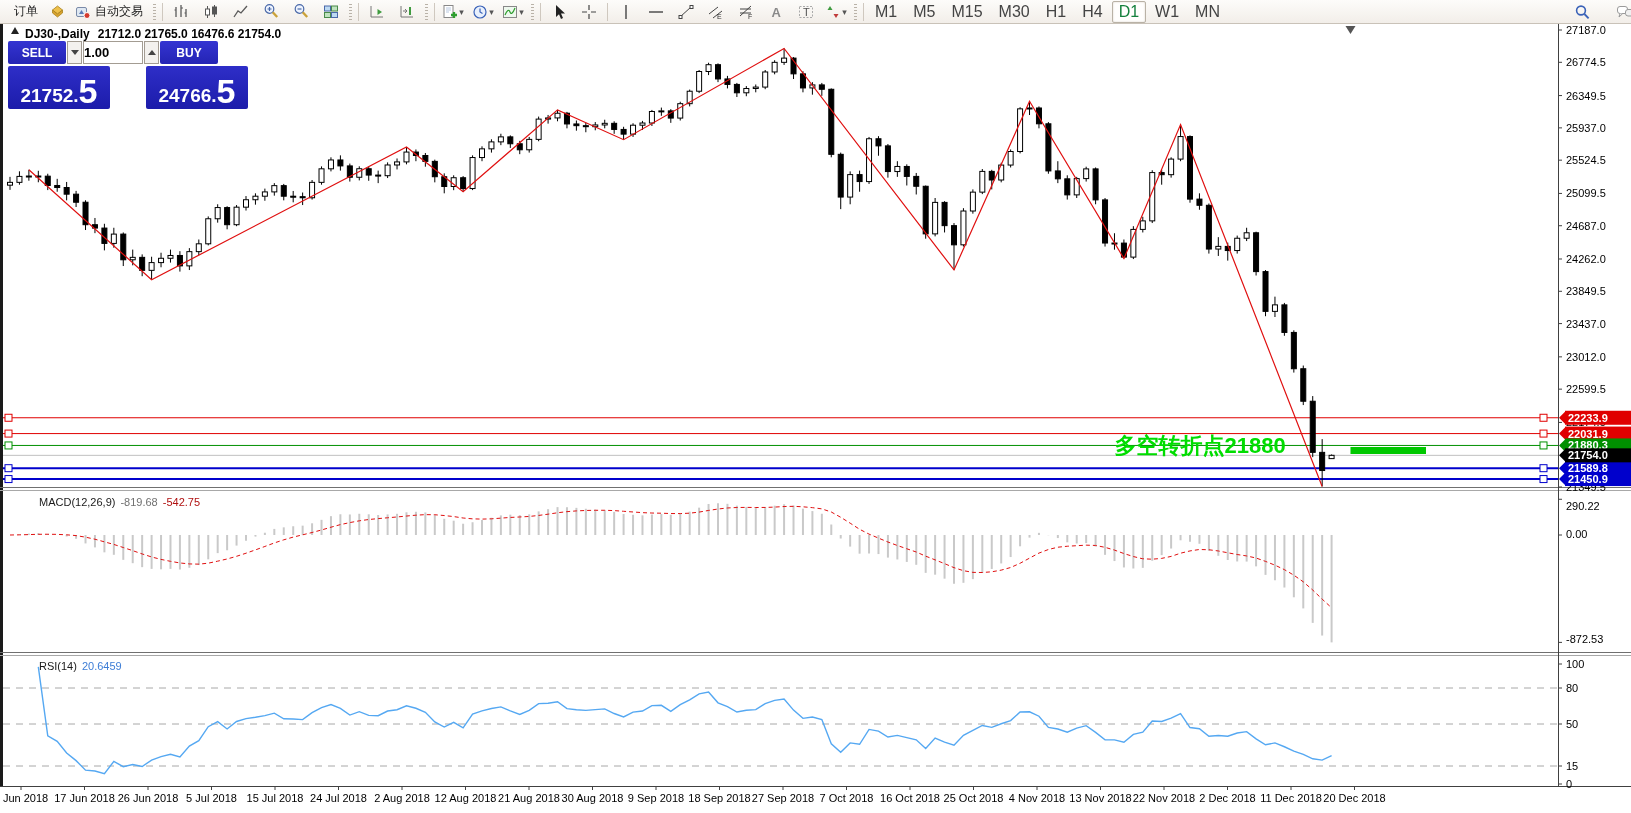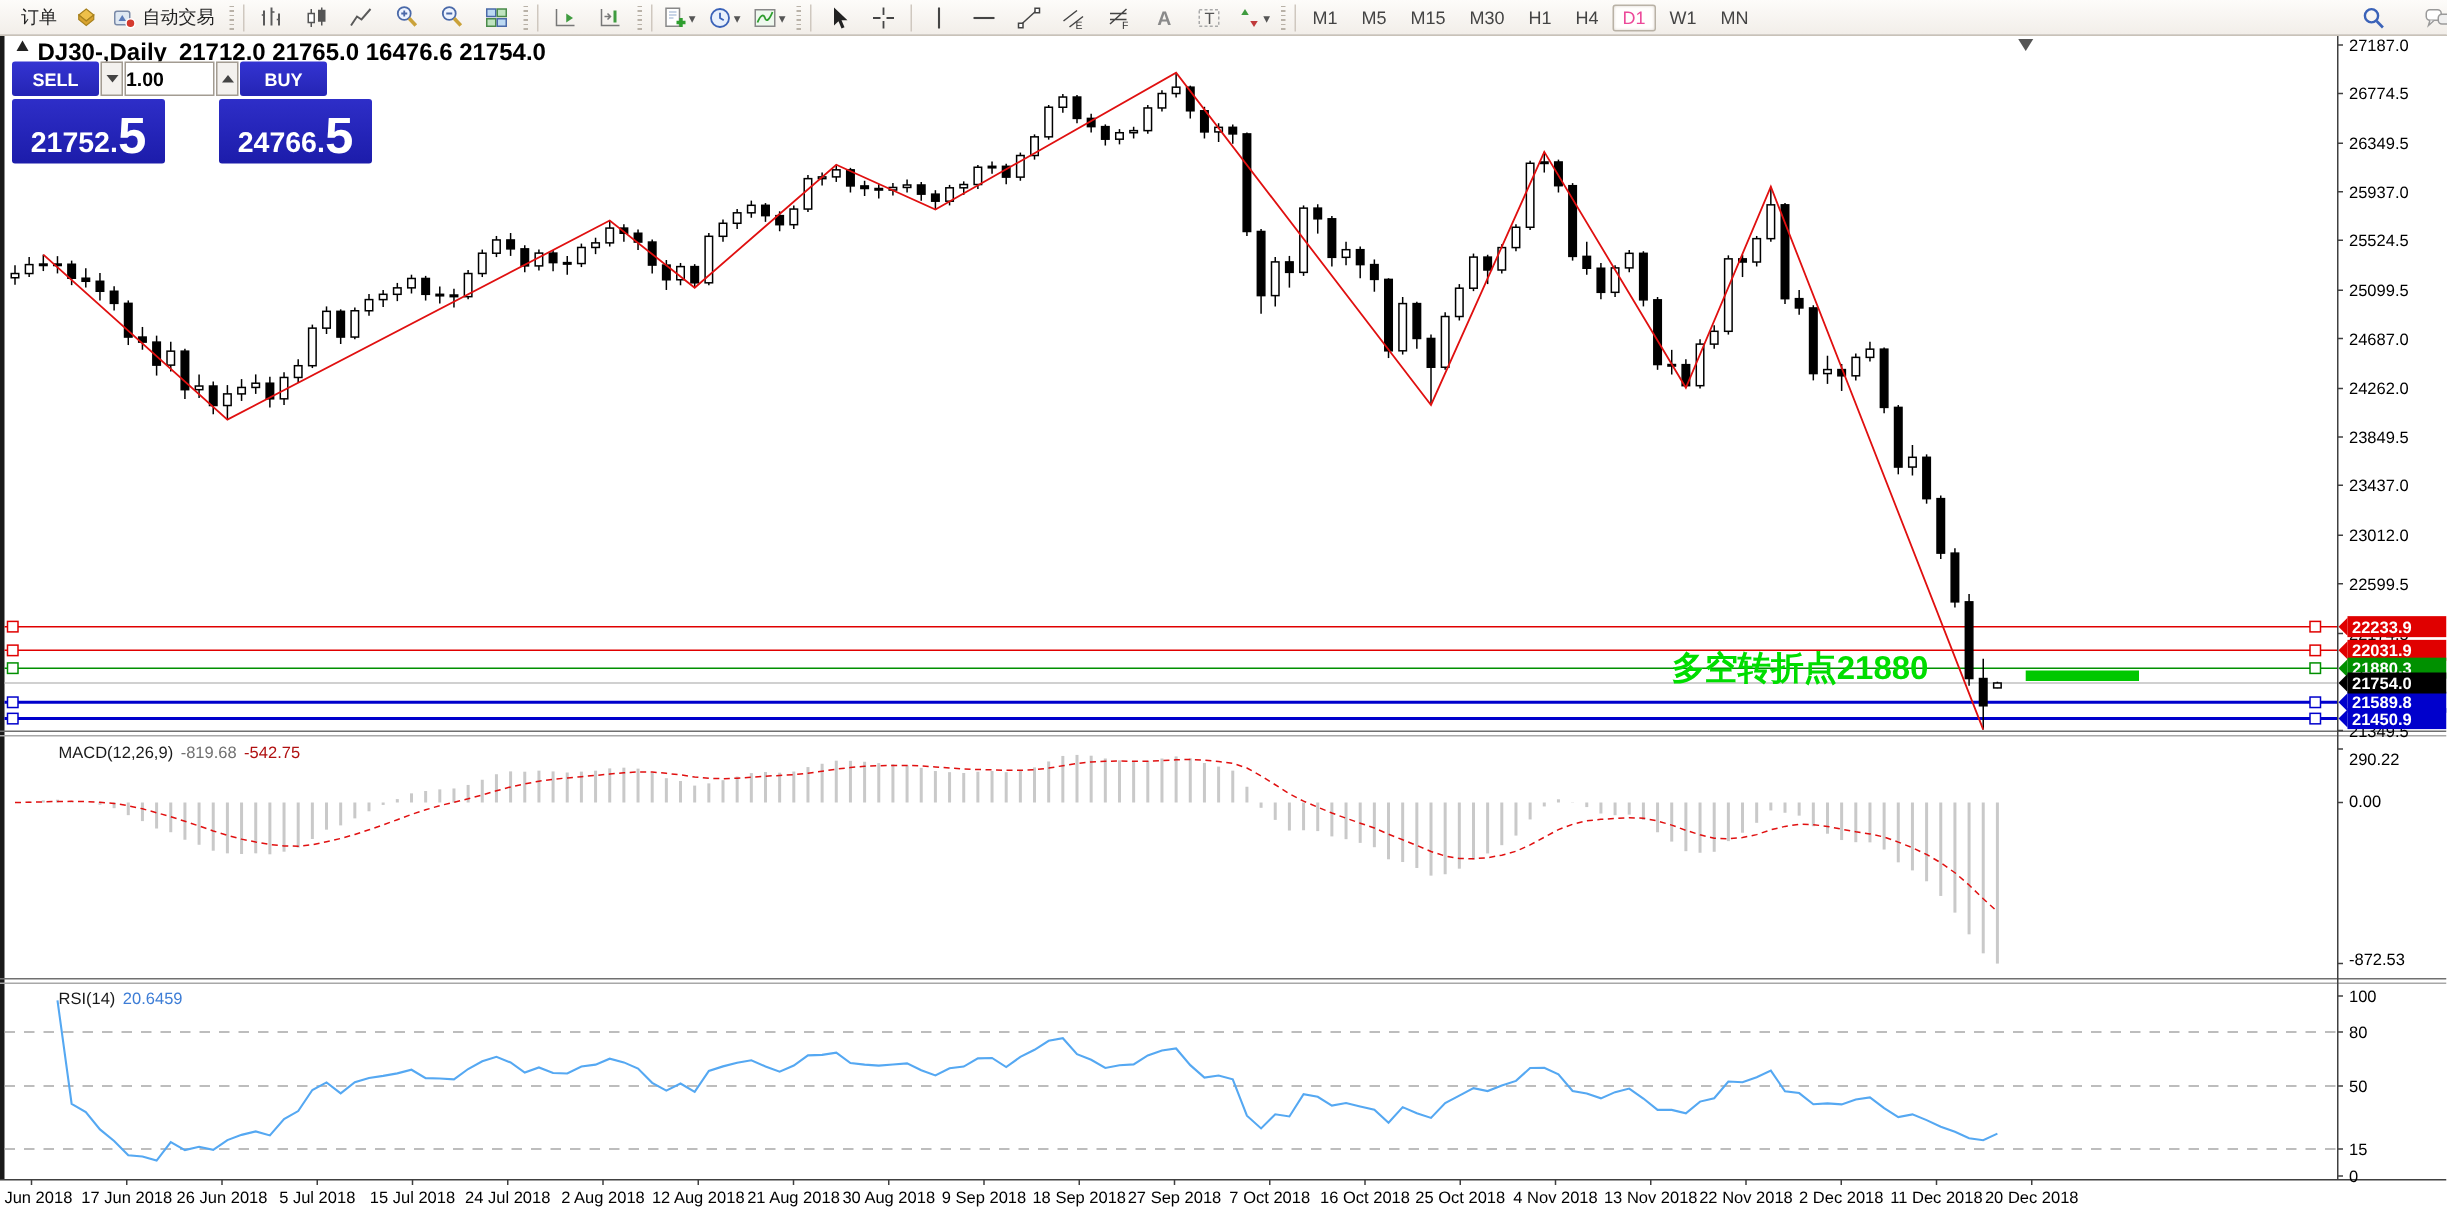--- a/index.html
+++ b/index.html
@@ -10,26 +10,26 @@
     background:linear-gradient(#fdfcfa,#f2eee9);border-bottom:1px solid #c9c2b8;
     display:flex;align-items:center;font-size:12px;color:#222;padding-left:16px;}
   .tb{height:20px;min-width:24px;display:flex;align-items:center;justify-content:center;
     padding:0 2px;border:1px solid transparent;border-radius:2px;}
   .tb svg{display:block}
   .tb-label{padding:0 4px;white-space:nowrap;}
   .vsep{width:1px;height:18px;background:#cfc8bf;margin:0 3px;}
   .grip{width:3px;height:16px;margin:0 3px;
     background-image:repeating-linear-gradient(180deg,#b9b2a8 0 1px,transparent 1px 3px);}
   .caret{font-size:9px;color:#555;margin-left:1px;}
-  .tf{padding:1px 6px;margin:0 1px;font-size:12px;color:#444;border:1px solid transparent;border-radius:2px;cursor:default;}
-  .tf.active{background:#fffefd;border-color:#b9b2a6;color:#ec4899;box-shadow:inset 0 0 2px #d8d2c8;}
+  .tf{padding:1px 6px;margin:0 1px;font-size:16px;color:#444;border:1px solid transparent;border-radius:2px;cursor:default;}
+  .tf.active{background:#fffefd;border-color:#b9b2a6;color:#15803d;box-shadow:inset 0 0 2px #d8d2c8;}
   .tb-right{position:absolute;right:6px;top:1px;display:flex;align-items:center;}
   
   .syminfo{position:absolute;left:11px;top:27px;z-index:20;display:flex;align-items:flex-start;
-    font-size:16px;font-weight:700;color:#000;}
+    font-size:12px;font-weight:700;color:#000;}
   .tri-up{width:0;height:0;border-left:4px solid transparent;border-right:4px solid transparent;
     border-bottom:7px solid #222;margin-right:6px;}
   .syminfo .ohlc{margin-left:8px;font-weight:700;}
   
   .qp{position:absolute;left:8px;top:41px;z-index:20;width:208px;}
   .qp-row1{display:grid;grid-template-columns:58px 15px 60px 15px 58px;grid-gap:1px;height:23px;}
   .qp-btn{background:linear-gradient(#3434d2,#2424b4);color:#fff;font-size:12px;font-weight:700;
     display:flex;align-items:center;justify-content:center;border-radius:2px;}
   .qp-spin{background:#f3f1ee;border:1px solid #a39c92;display:flex;align-items:center;justify-content:center;}
   .arr{width:0;height:0;border-left:4px solid transparent;border-right:4px solid transparent;}

